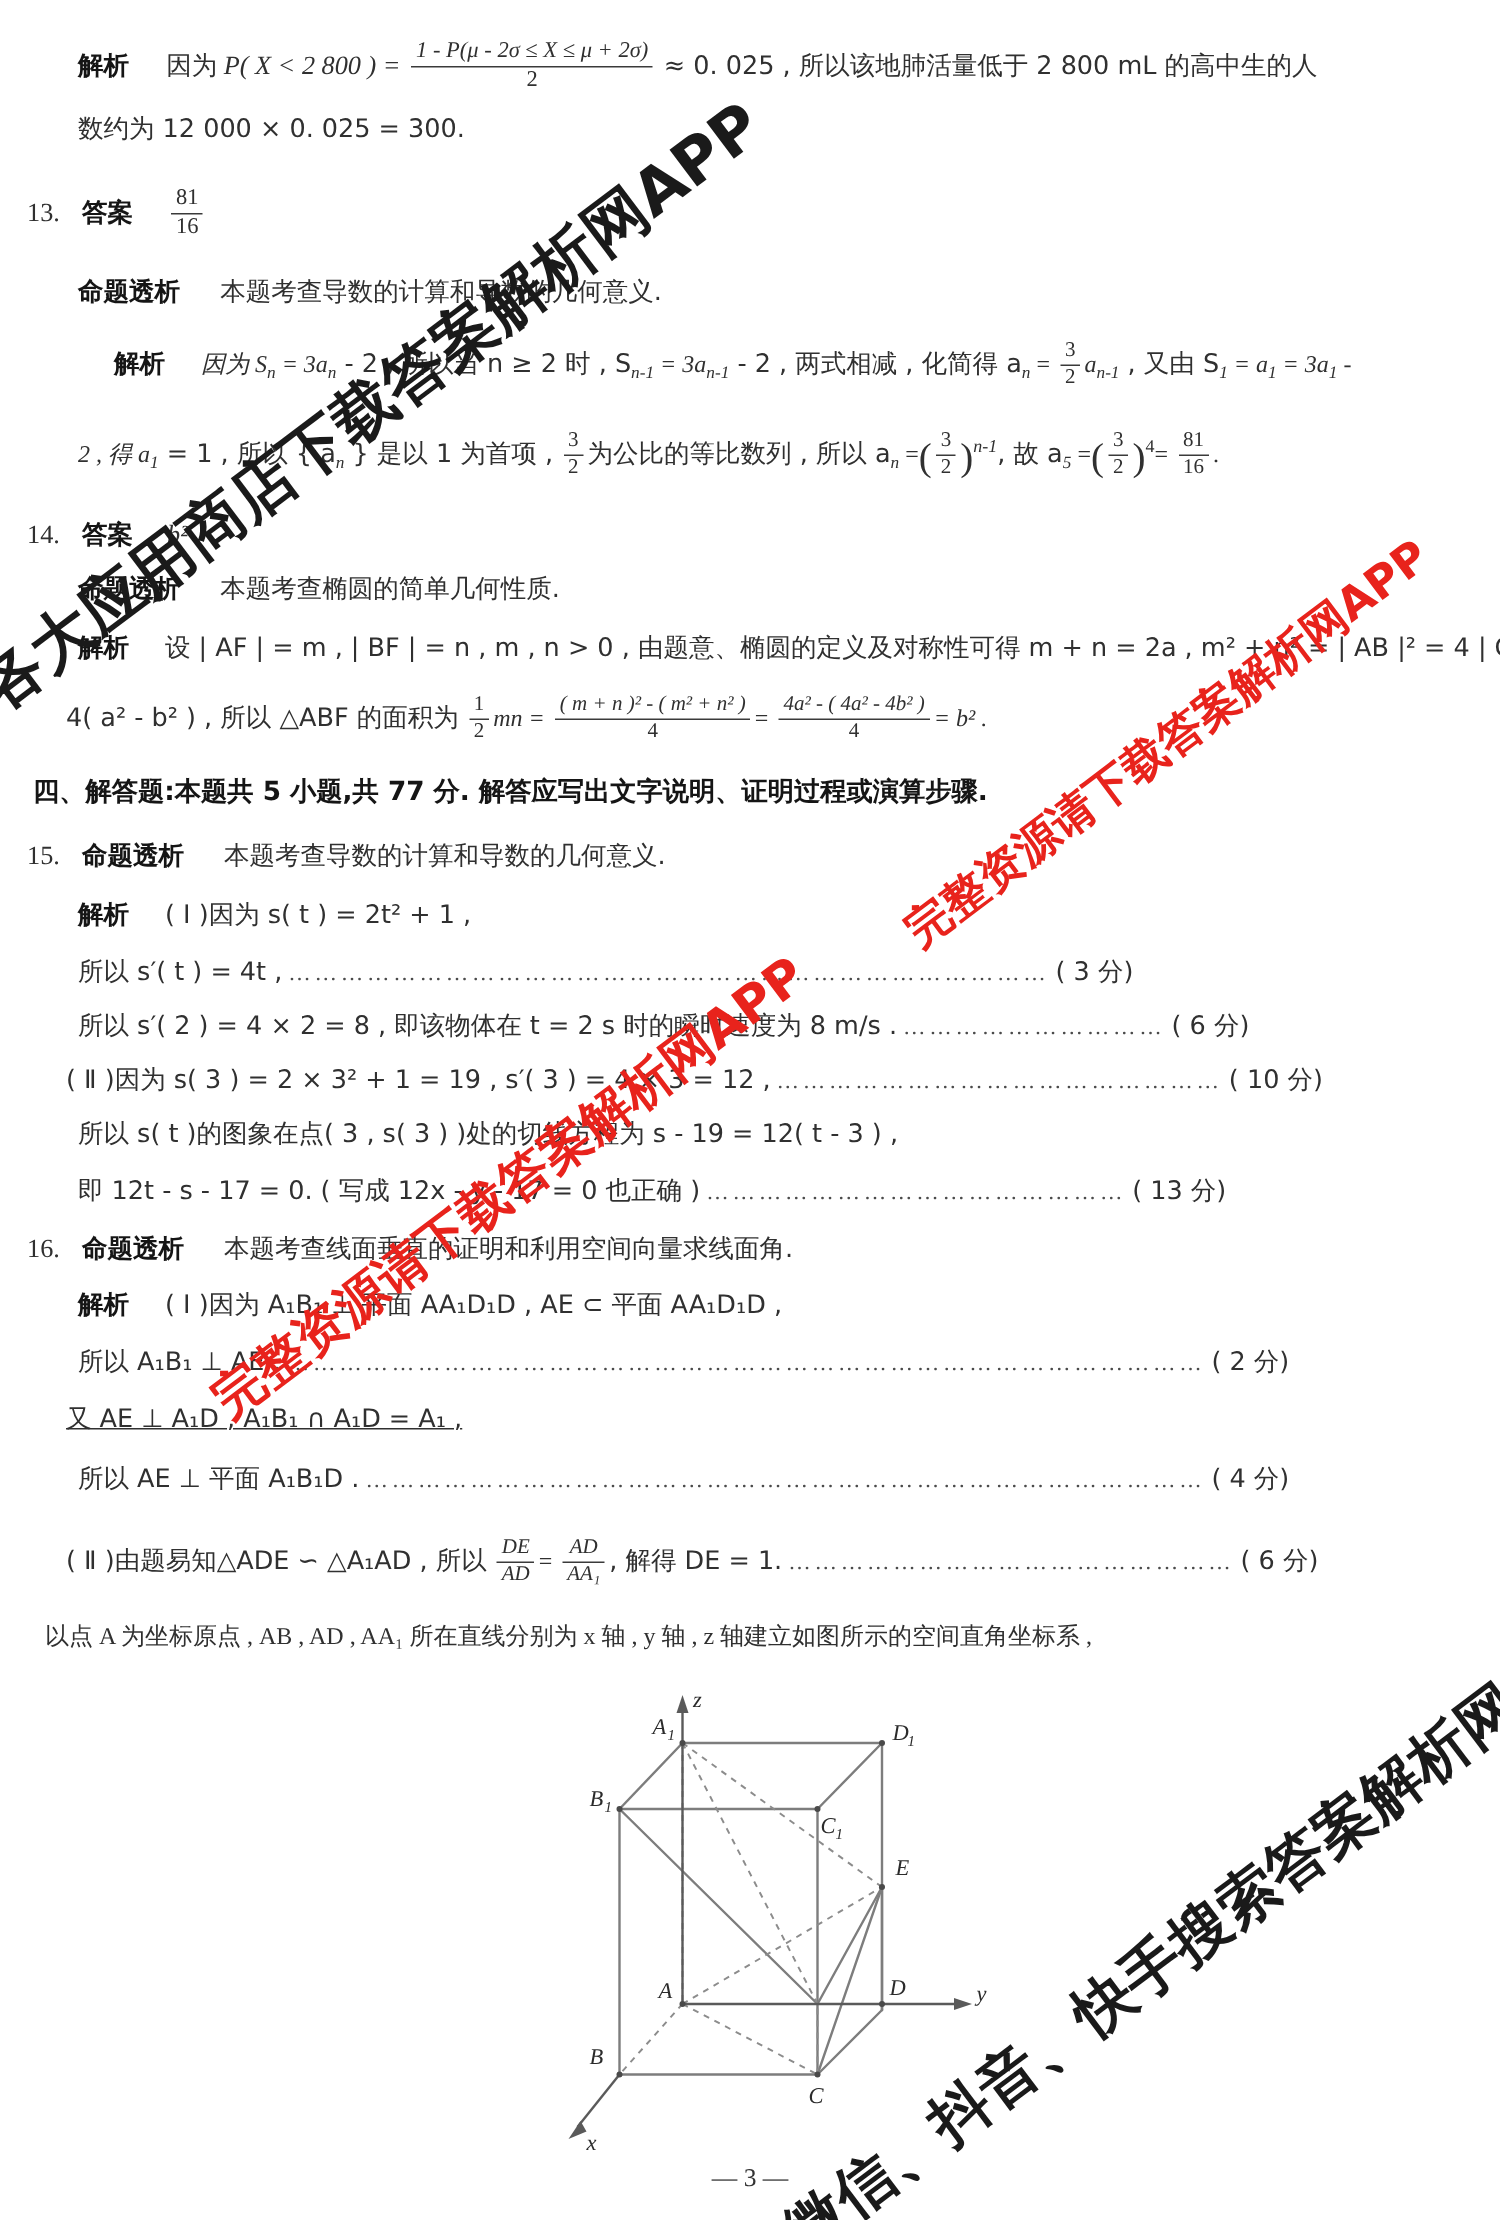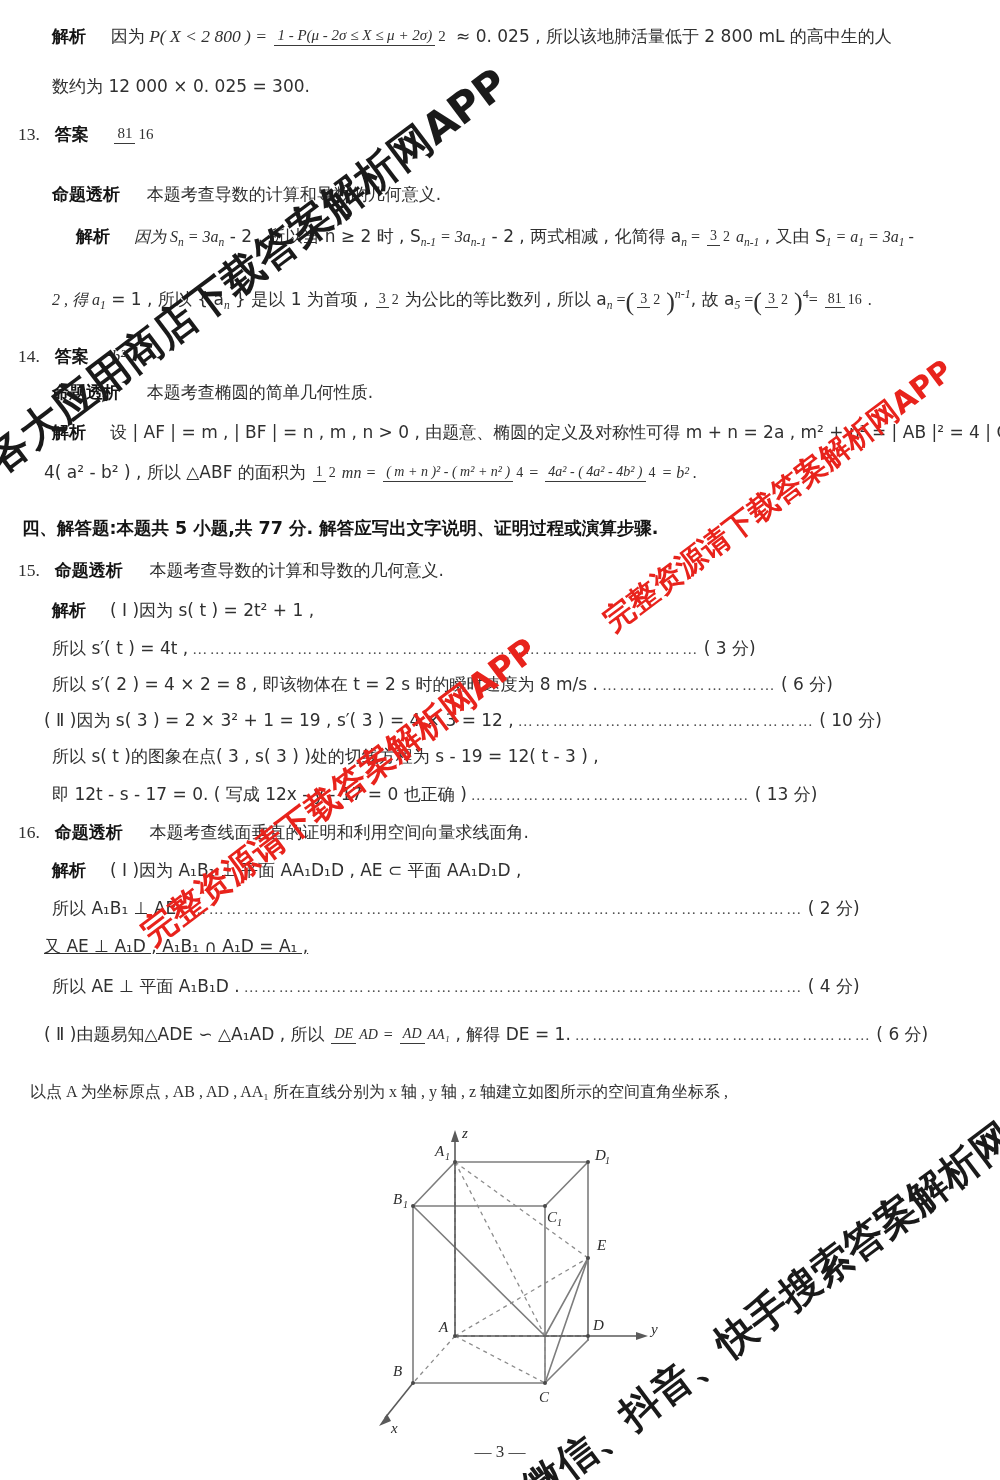--- a/index.html
+++ b/index.html
@@ -22,21 +22,21 @@
     color:#303030;
   }
   .zh{font-family:"DejaVu Sans","Liberation Sans",sans-serif;font-size:17px;}
   .bold{font-weight:bold;color:#151515;}
   .it{font-style:italic;font-family:"Liberation Serif",serif;}
   .sm{font-size:12px;vertical-align:super;}
   .sb{font-size:11.5px;vertical-align:sub;}
 
   
   .frac{
-    display:inline-flex;flex-direction:row;
+    display:inline-flex;flex-direction:column;
     vertical-align:middle;text-align:center;
     margin:0 3px;line-height:1.05;
     position:relative;top:-1px;
   }
   .frac > span:first-child{border-bottom:1px solid #3a3a3a;padding:0 3px 1px 3px;}
   .frac > span:last-child{padding:1px 3px 0 3px;}
   .frac.f14{font-size:14px;}
   .frac.f15{font-size:15px;}
 
   .paren-big{font-size:26px;font-weight:300;vertical-align:middle;position:relative;top:1px;}

